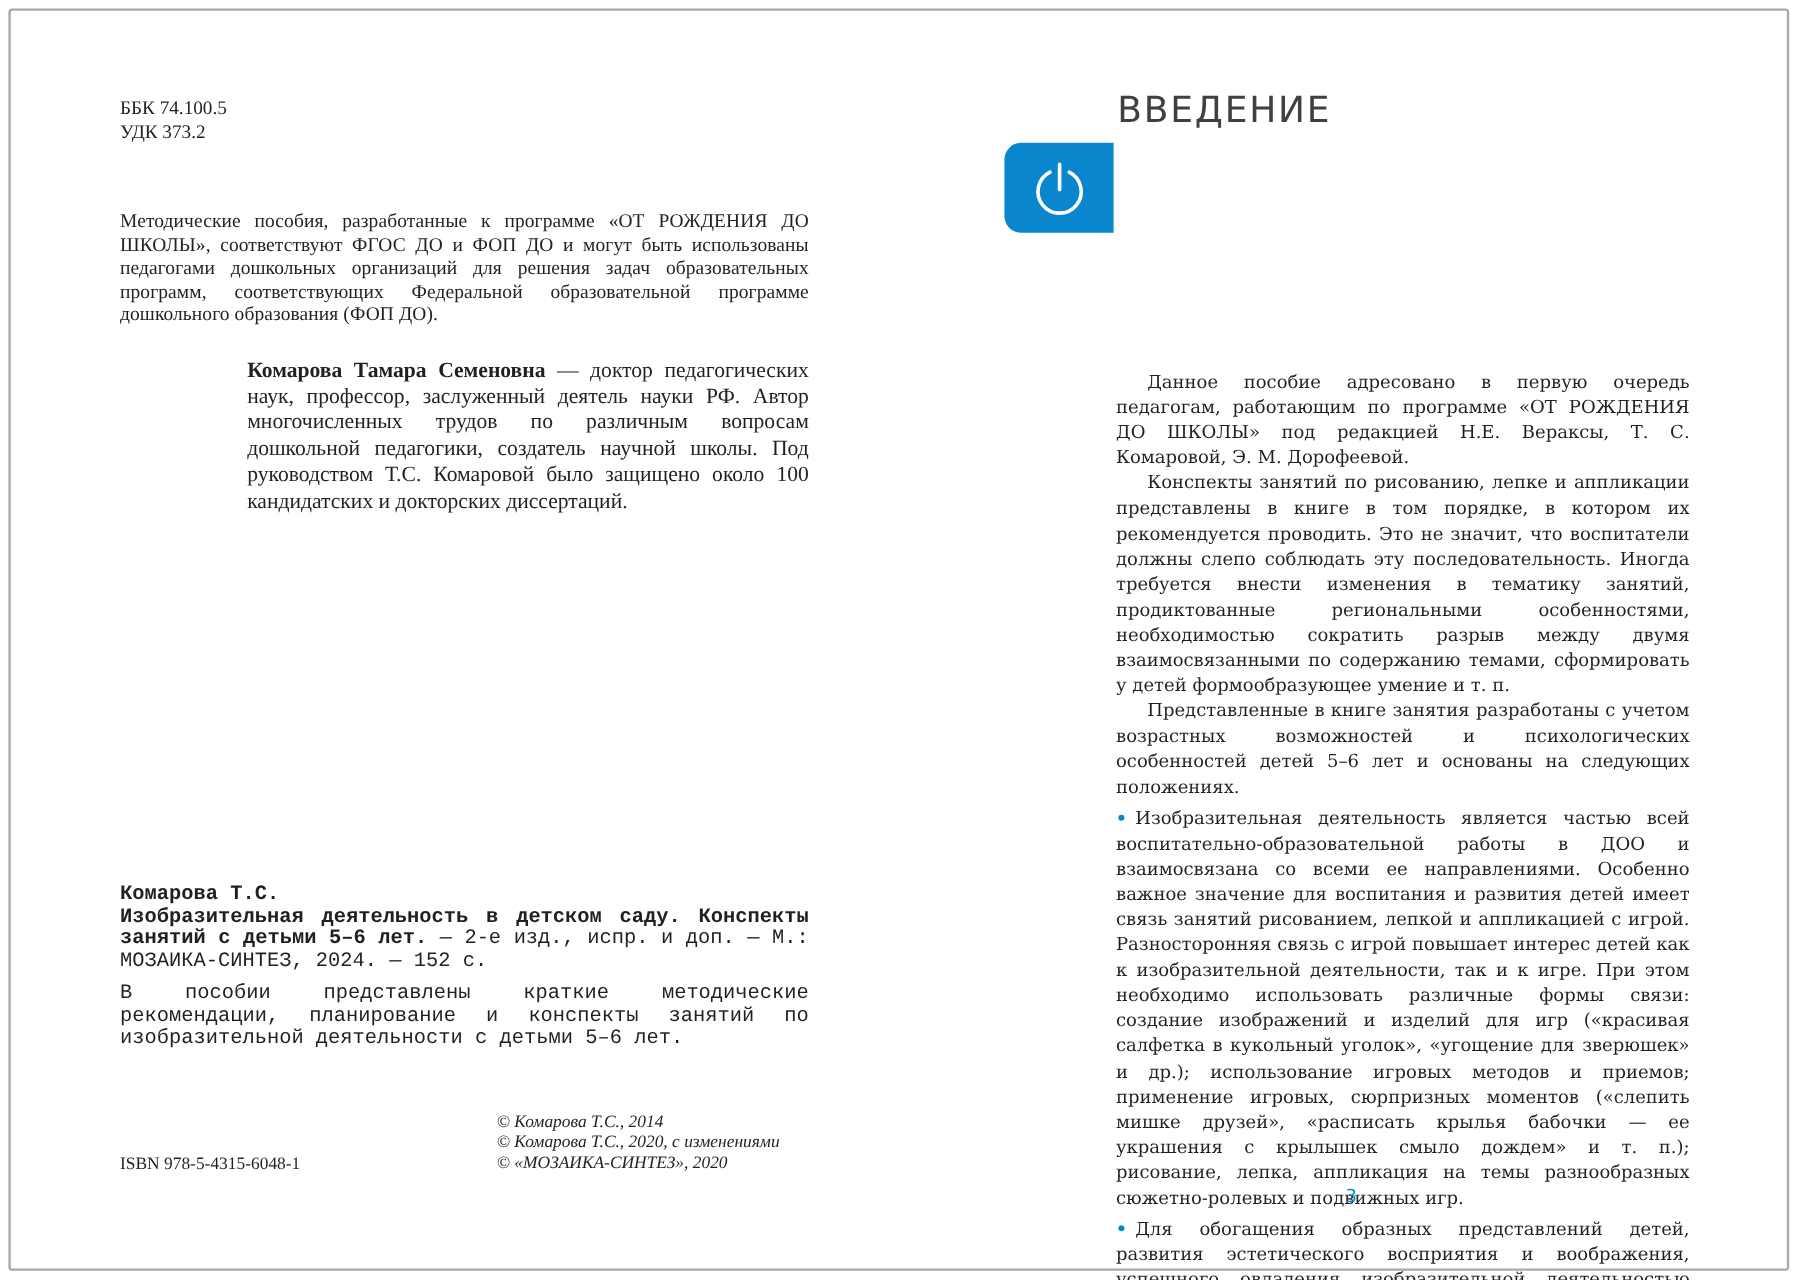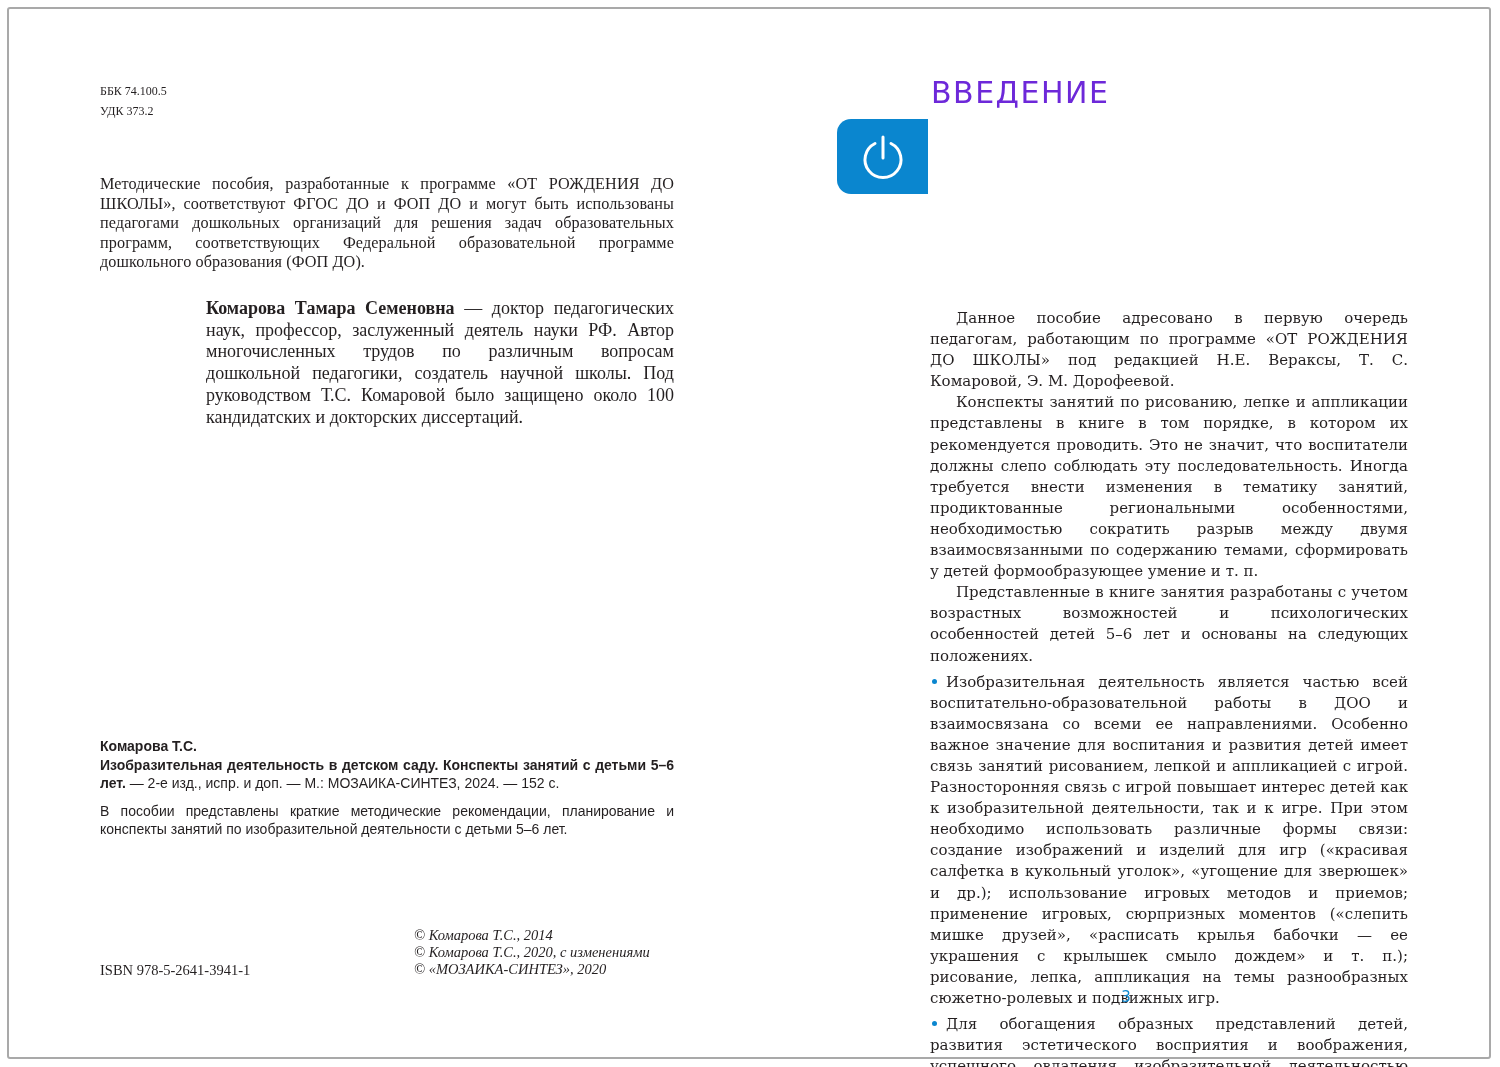--- a/index.html
+++ b/index.html
@@ -33,21 +33,21 @@
     }
     .page-left { left: 0; width: 742px; }
     .page-right { left: 742px; width: 742px; }
 
     
     .classif {
       position: absolute;
       left: 91px;
       top: 72px;
       font-family: "Liberation Serif", serif;
-      font-size: 12px;
+      font-size: 16px;
       line-height: 20px;
     }
     .classif div { white-space: nowrap; }
 
     .annotation {
       position: absolute;
       left: 91px;
       top: 150px;
       width: 574px;
       font-family: "Liberation Serif", serif;
@@ -68,22 +68,22 @@
       line-height: 21.7px;
       text-align: justify;
     }
     .author-bio .bio-name { font-weight: bold; }
 
     .bib-block {
       position: absolute;
       left: 91px;
       top: 728px;
       width: 574px;
-      font-family: Liberation Sans, sans-serif;
-      font-size: 14px;
+      font-family: Liberation Mono, monospace;
+      font-size: 17px;
       line-height: 18.5px;
     }
     .bib-author { font-weight: bold; }
     .bib-entry { text-align: justify; }
     .bib-title { font-weight: bold; }
     .bib-summary {
       margin-top: 9px;
       text-align: justify;
     }
     .bib-summary p { margin: 0 0 3px 0; }
@@ -109,21 +109,21 @@
     .copyrights div { white-space: nowrap; }
 
     
     .chapter-title {
       position: absolute;
       left: 180px;
       top: 66px;
       font-family: "DejaVu Sans", "Liberation Sans", sans-serif;
       font-size: 30px;
       letter-spacing: 1.5px;
-      color: #6d28d9;
+      color: #404040;
       white-space: nowrap;
     }
     .chapter-badge {
       position: absolute;
       left: 86px;
       top: 110px;
       width: 91px;
       height: 75px;
       background: #0a86cf;
       border-radius: 14px 0 0 14px;
@@ -193,21 +193,21 @@
     <div class="bib-block">
       <div class="bib-author">Комарова Т.С.</div>
       <div class="bib-entry">
         <span class="bib-title">Изобразительная деятельность в детском саду. Конспекты занятий с детьми 5–6 лет.</span><span> — 2-е изд., испр. и доп. — М.: МОЗАИКА-СИНТЕЗ, 2024. — 152 с.</span>
       </div>
       <div class="bib-summary">
         <p>В пособии представлены краткие методические рекомендации, планирование и конспекты занятий по изобразительной деятельности с детьми 5–6 лет.</p>
       </div>
     </div>
 
-    <div class="isbn">ISBN 978-5-2641-3941-1</div>
+    <div class="isbn">ISBN 978-5-4315-6048-1</div>
 
     <div class="copyrights">
       <div>© Комарова Т.С., 2014</div>
       <div>© Комарова Т.С., 2020, с изменениями</div>
       <div>© «МОЗАИКА-СИНТЕЗ», 2020</div>
     </div>
   </section>
 
   <section class="page page-right">
 

